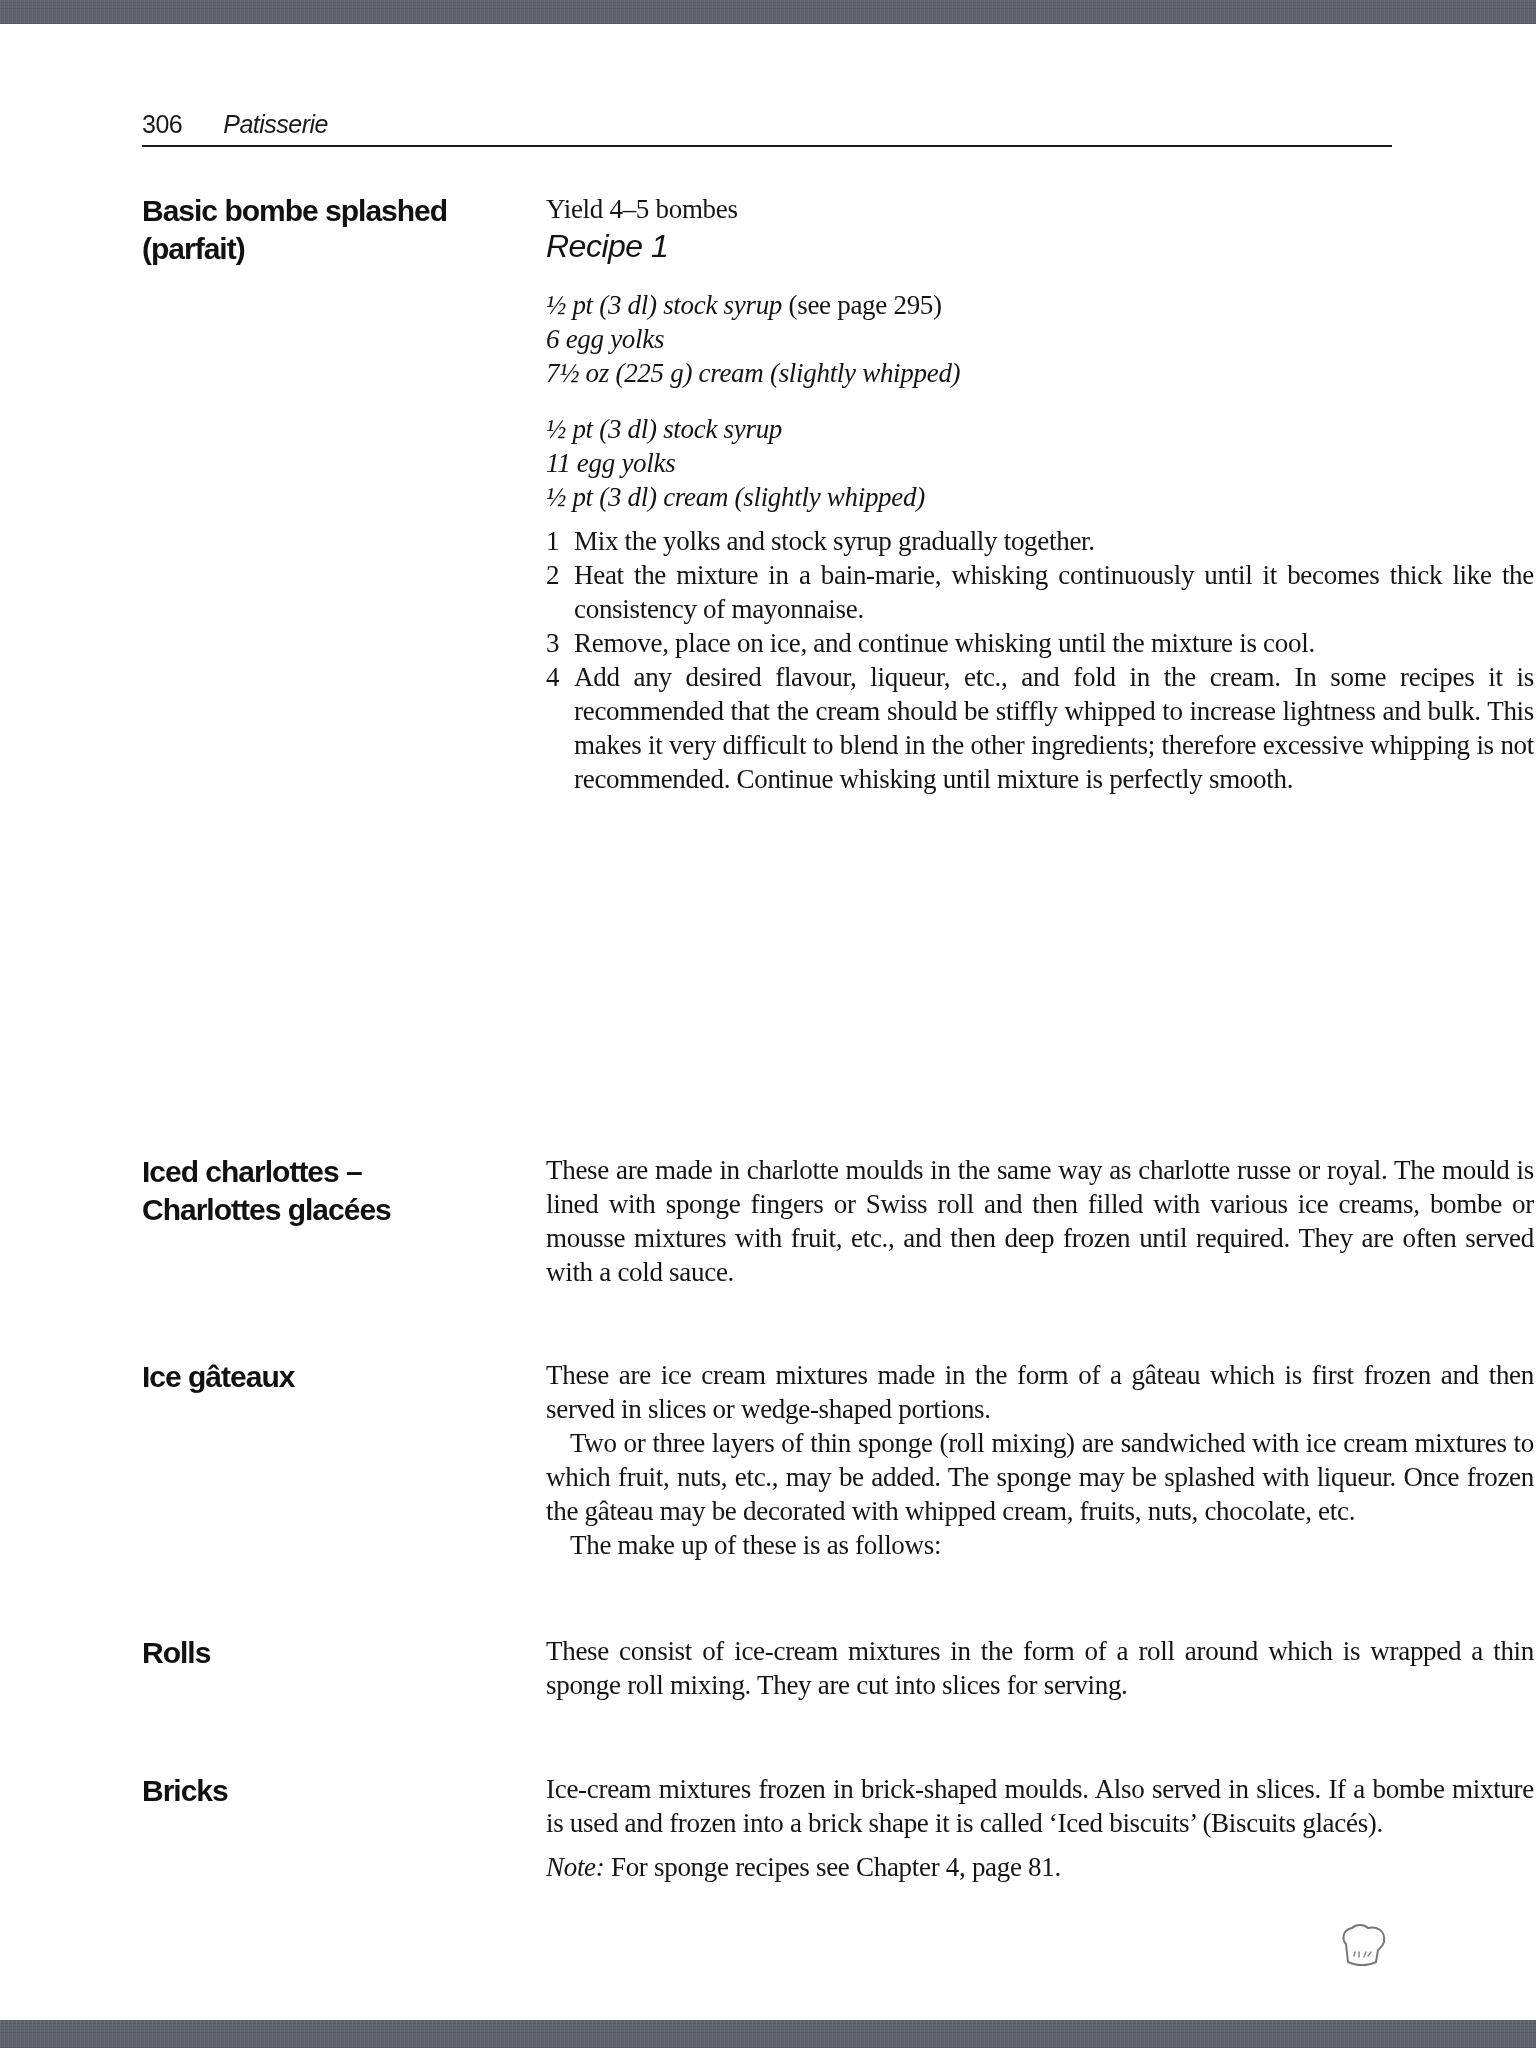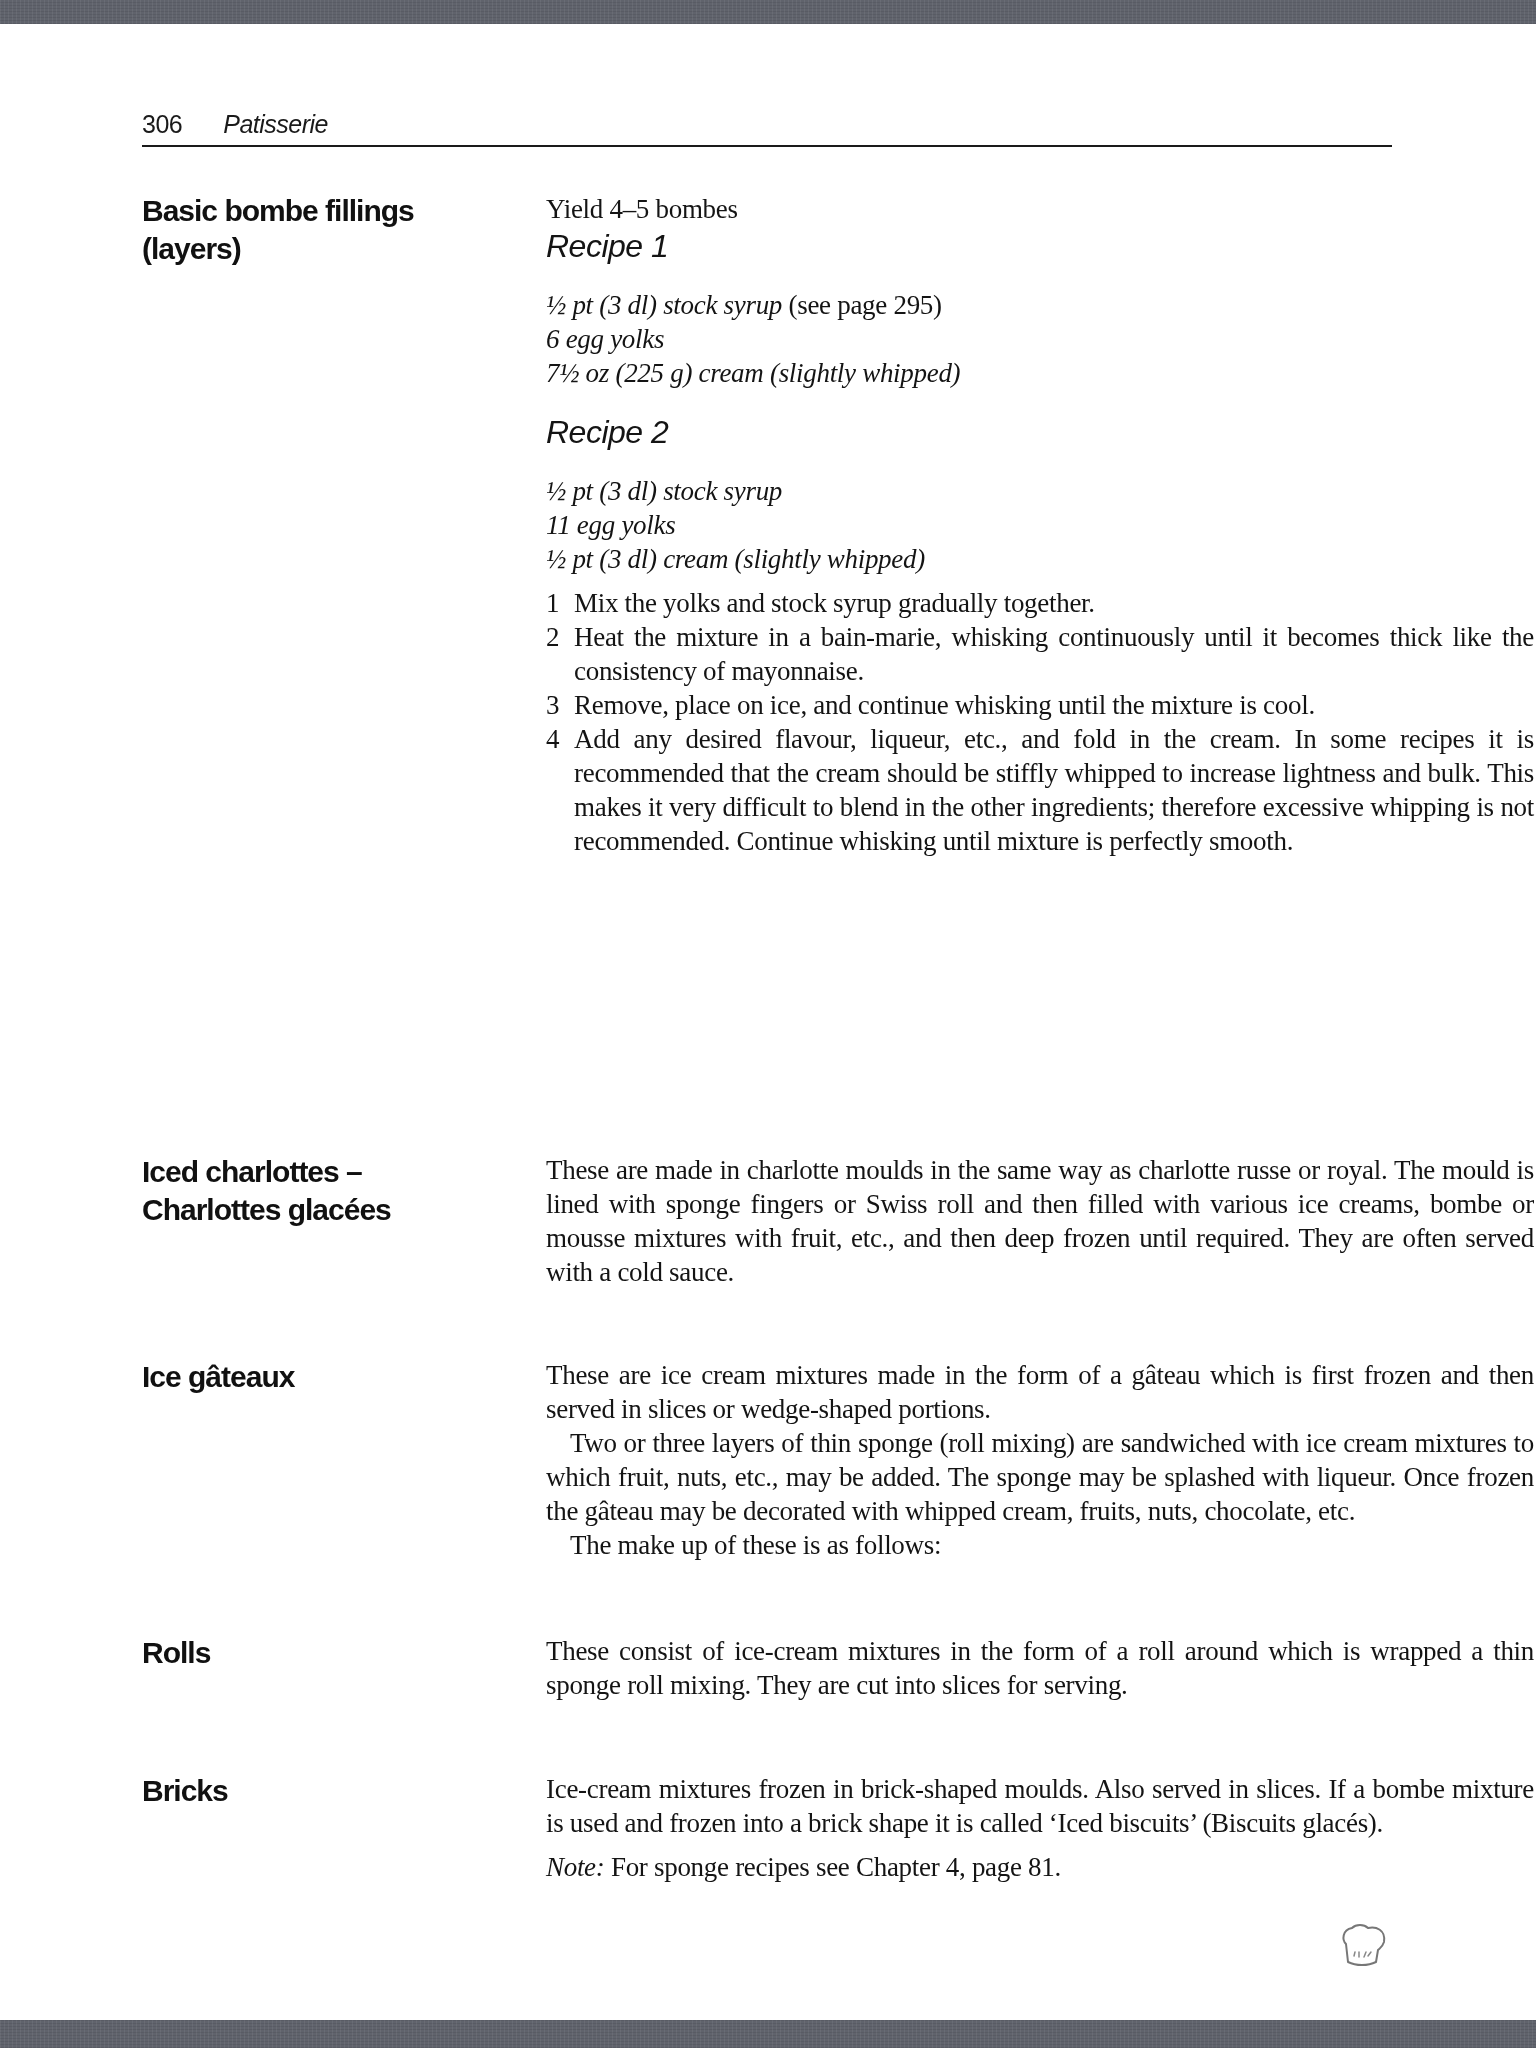--- a/index.html
+++ b/index.html
@@ -72,32 +72,31 @@
 
 <div class="bar top"></div>
 
 <div class="running-head">
   <span>306</span>
   <span class="chapter">Patisserie</span>
 </div>
 <div class="head-rule"></div>
 
 <div class="section" style="top:192px;">
-  <div class="sec-title">Basic bombe fillings (layers)</div>
+  <div class="sec-title">Basic bombe splashed (parfait)</div>
   <div class="sec-body">
     <p class="yield">Yield 4–5 bombes</p>
 
     <div class="recipe-heading">Recipe 1</div>
     <ul class="ingredients">
       <li><span>½ pt (3 dl) stock syrup</span><span class="plain"> (see page 295)</span></li>
       <li><span>6 egg yolks</span></li>
       <li><span>7½ oz (225 g) cream (slightly whipped)</span></li>
     </ul>
 
-    <div class="recipe-heading">Recipe 2</div>
     <ul class="ingredients" style="margin-bottom:10px;">
       <li><span>½ pt (3 dl) stock syrup</span></li>
       <li><span>11 egg yolks</span></li>
       <li><span>½ pt (3 dl) cream (slightly whipped)</span></li>
     </ul>
 
     <ol class="steps">
       <li>
           <span class="num">1</span>
           <span class="txt">Mix the yolks and stock syrup gradually together.</span>

